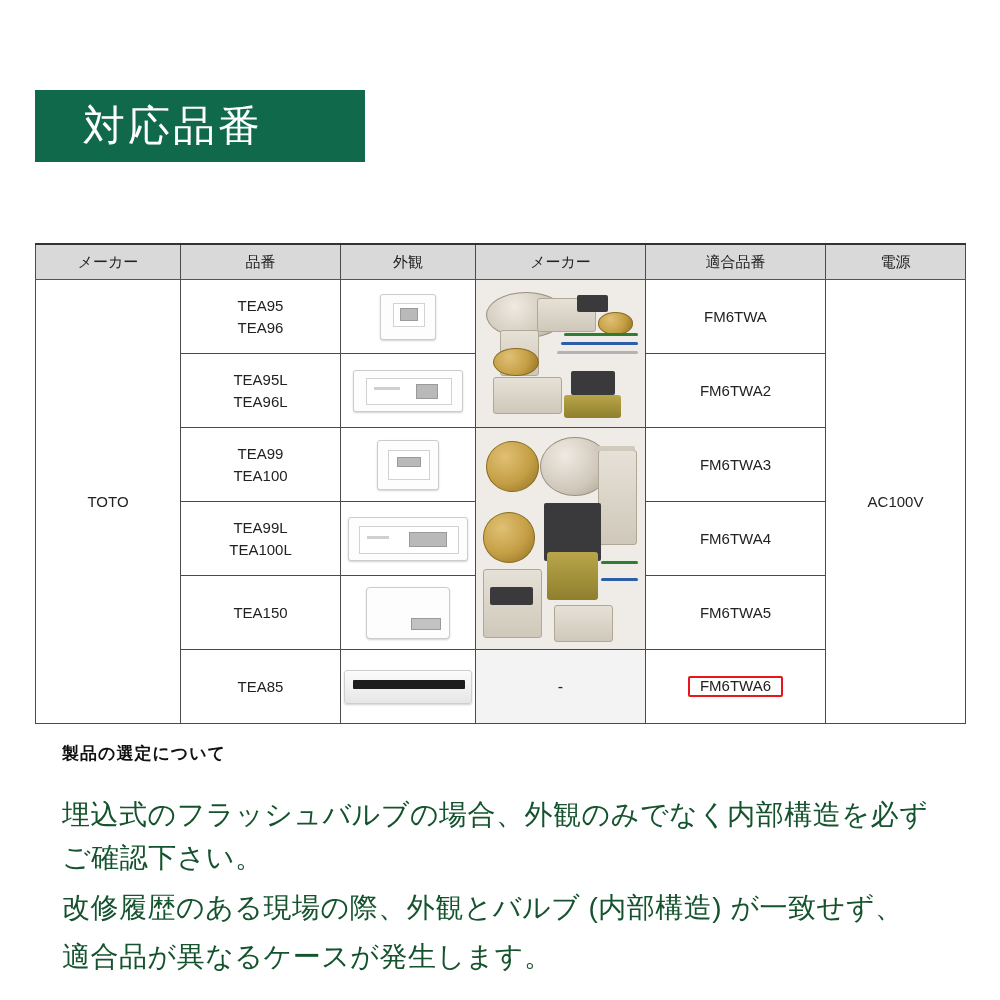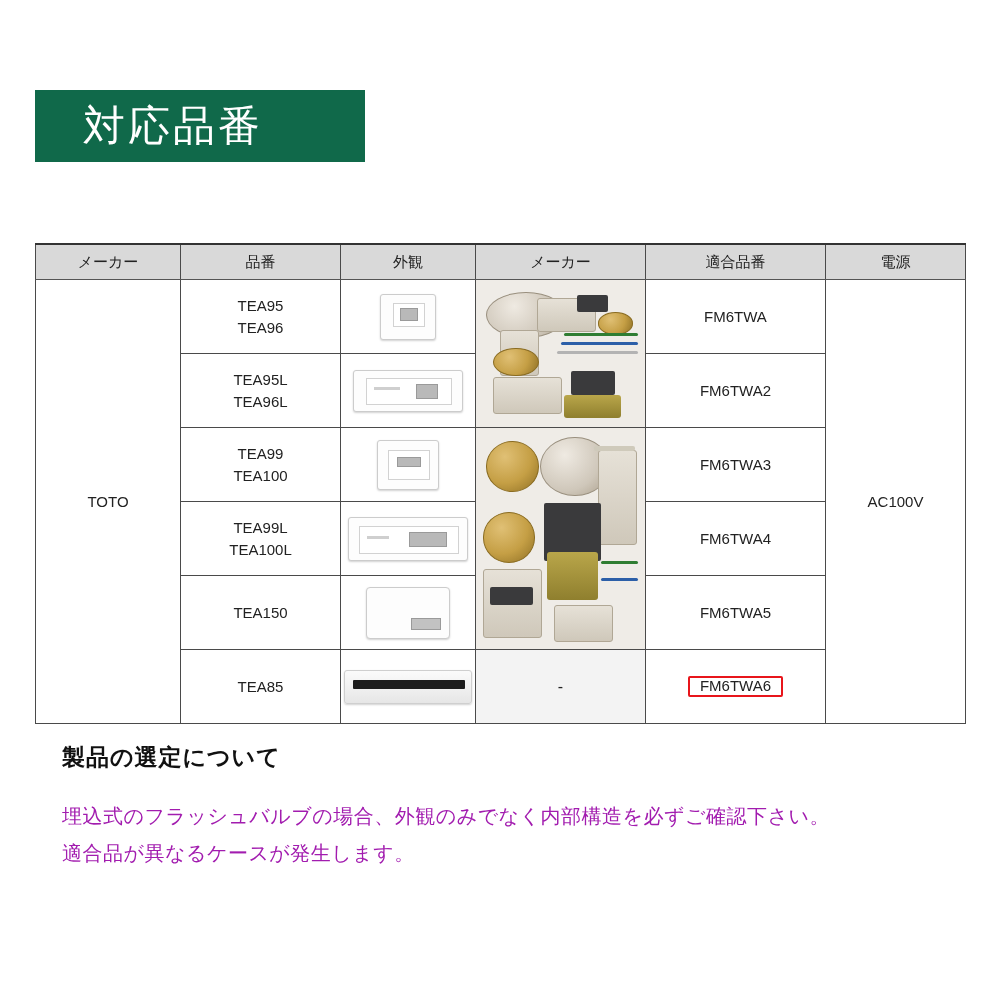--- a/index.html
+++ b/index.html
@@ -205,31 +205,31 @@
   }
 
   
   .notes {
     position: absolute;
     left: 62px;
     top: 742px;
     width: 890px;
   }
   .notes-title {
-    font-size: 23px;
+    font-size: 17px;
     font-weight: bold;
     color: #111;
     margin: 0 0 28px 0;
     letter-spacing: 1px;
   }
   .notes-body p {
     margin: 0 0 6px 0;
-    font-size: 20px;
+    font-size: 28px;
     line-height: 1.55;
-    color: #a21caf;
+    color: #14532d;
     letter-spacing: 0.5px;
   }
 </style>
 </head>
 <body>
 
 <div class="banner">
   <span class="banner-title">対応品番</span>
 </div>
 
@@ -374,15 +374,16 @@
         </td>
       </tr>
     </tbody>
   </table>
 </div>
 
 <div class="notes">
   <h2 class="notes-title">製品の選定について</h2>
   <div class="notes-body">
     <p>埋込式のフラッシュバルブの場合、外観のみでなく内部構造を必ずご確認下さい。</p>
+    <p>改修履歴のある現場の際、外観とバルブ (内部構造) が一致せず、</p>
     <p>適合品が異なるケースが発生します。</p>
   </div>
 </div>
 
 </body></html>

